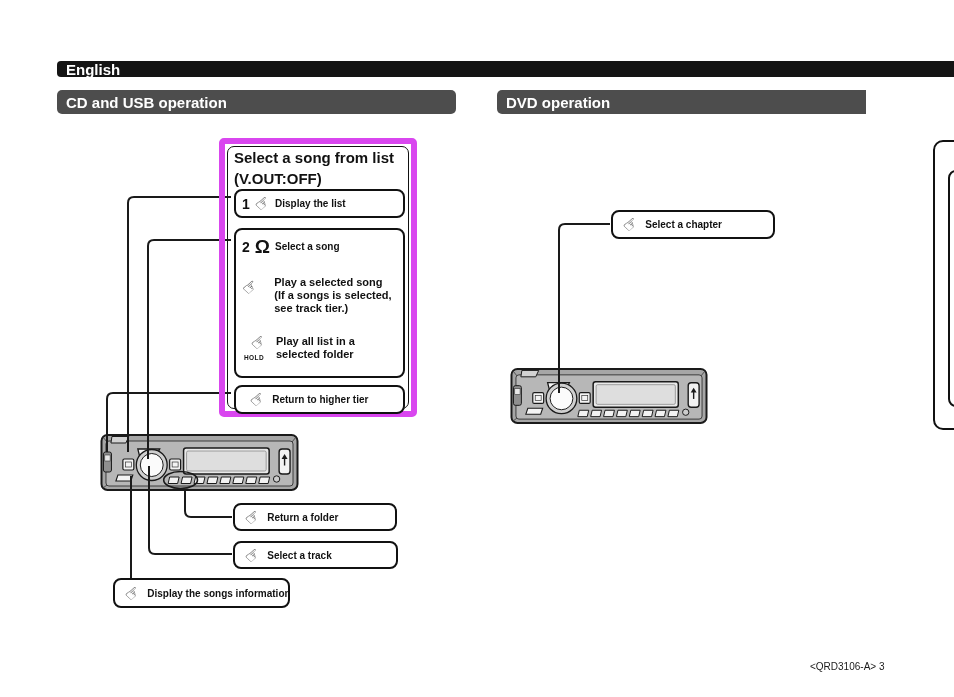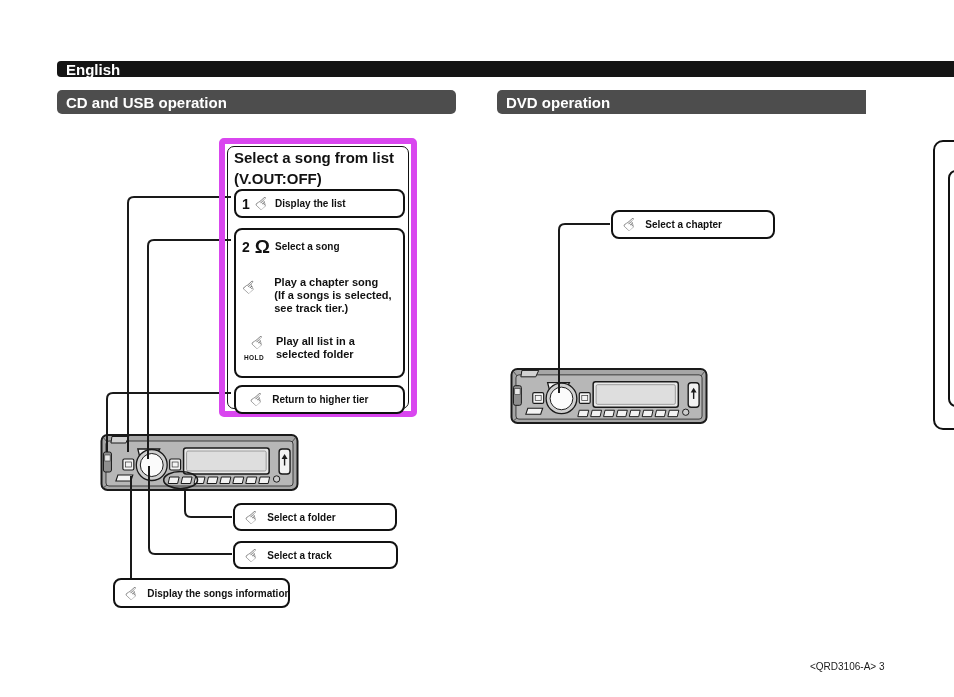--- a/index.html
+++ b/index.html
@@ -143,21 +143,21 @@
 
   <div class="subbox sb2">
     <div class="row1">
       <span class="step-num">2</span>
       <span class="rotate-ic">Ω</span>
       <span class="lbl">Select a song</span>
     </div>
     <div class="row2">
       <span class="press">☞</span>
       <div class="mlines">
-        <div>Play a chapter song</div>
+        <div>Play a selected song</div>
         <div>(If a songs is selected,</div>
         <div>see track tier.)</div>
       </div>
     </div>
     <div class="row3">
       <span class="hold-ic">
         <span class="press">☞</span>
         <span class="hold-txt">HOLD</span>
       </span>
       <div class="mlines">
@@ -168,21 +168,21 @@
   </div>
 
   <div class="subbox sb3">
     <span class="press">☞</span>
     <span class="lbl">Return to higher tier</span>
   </div>
 </div>
 
 <div class="abs callout co-folder">
   <span class="press">☞</span>
-  <span class="lbl">Select a folder</span>
+  <span class="lbl">Return a folder</span>
 </div>
 <div class="abs callout co-track">
   <span class="press">☞</span>
   <span class="lbl">Select a track</span>
 </div>
 <div class="abs callout co-text">
   <span class="press">☞</span>
   <span class="lbl">Display the songs information</span>
 </div>
 <div class="abs callout co-chapter">

